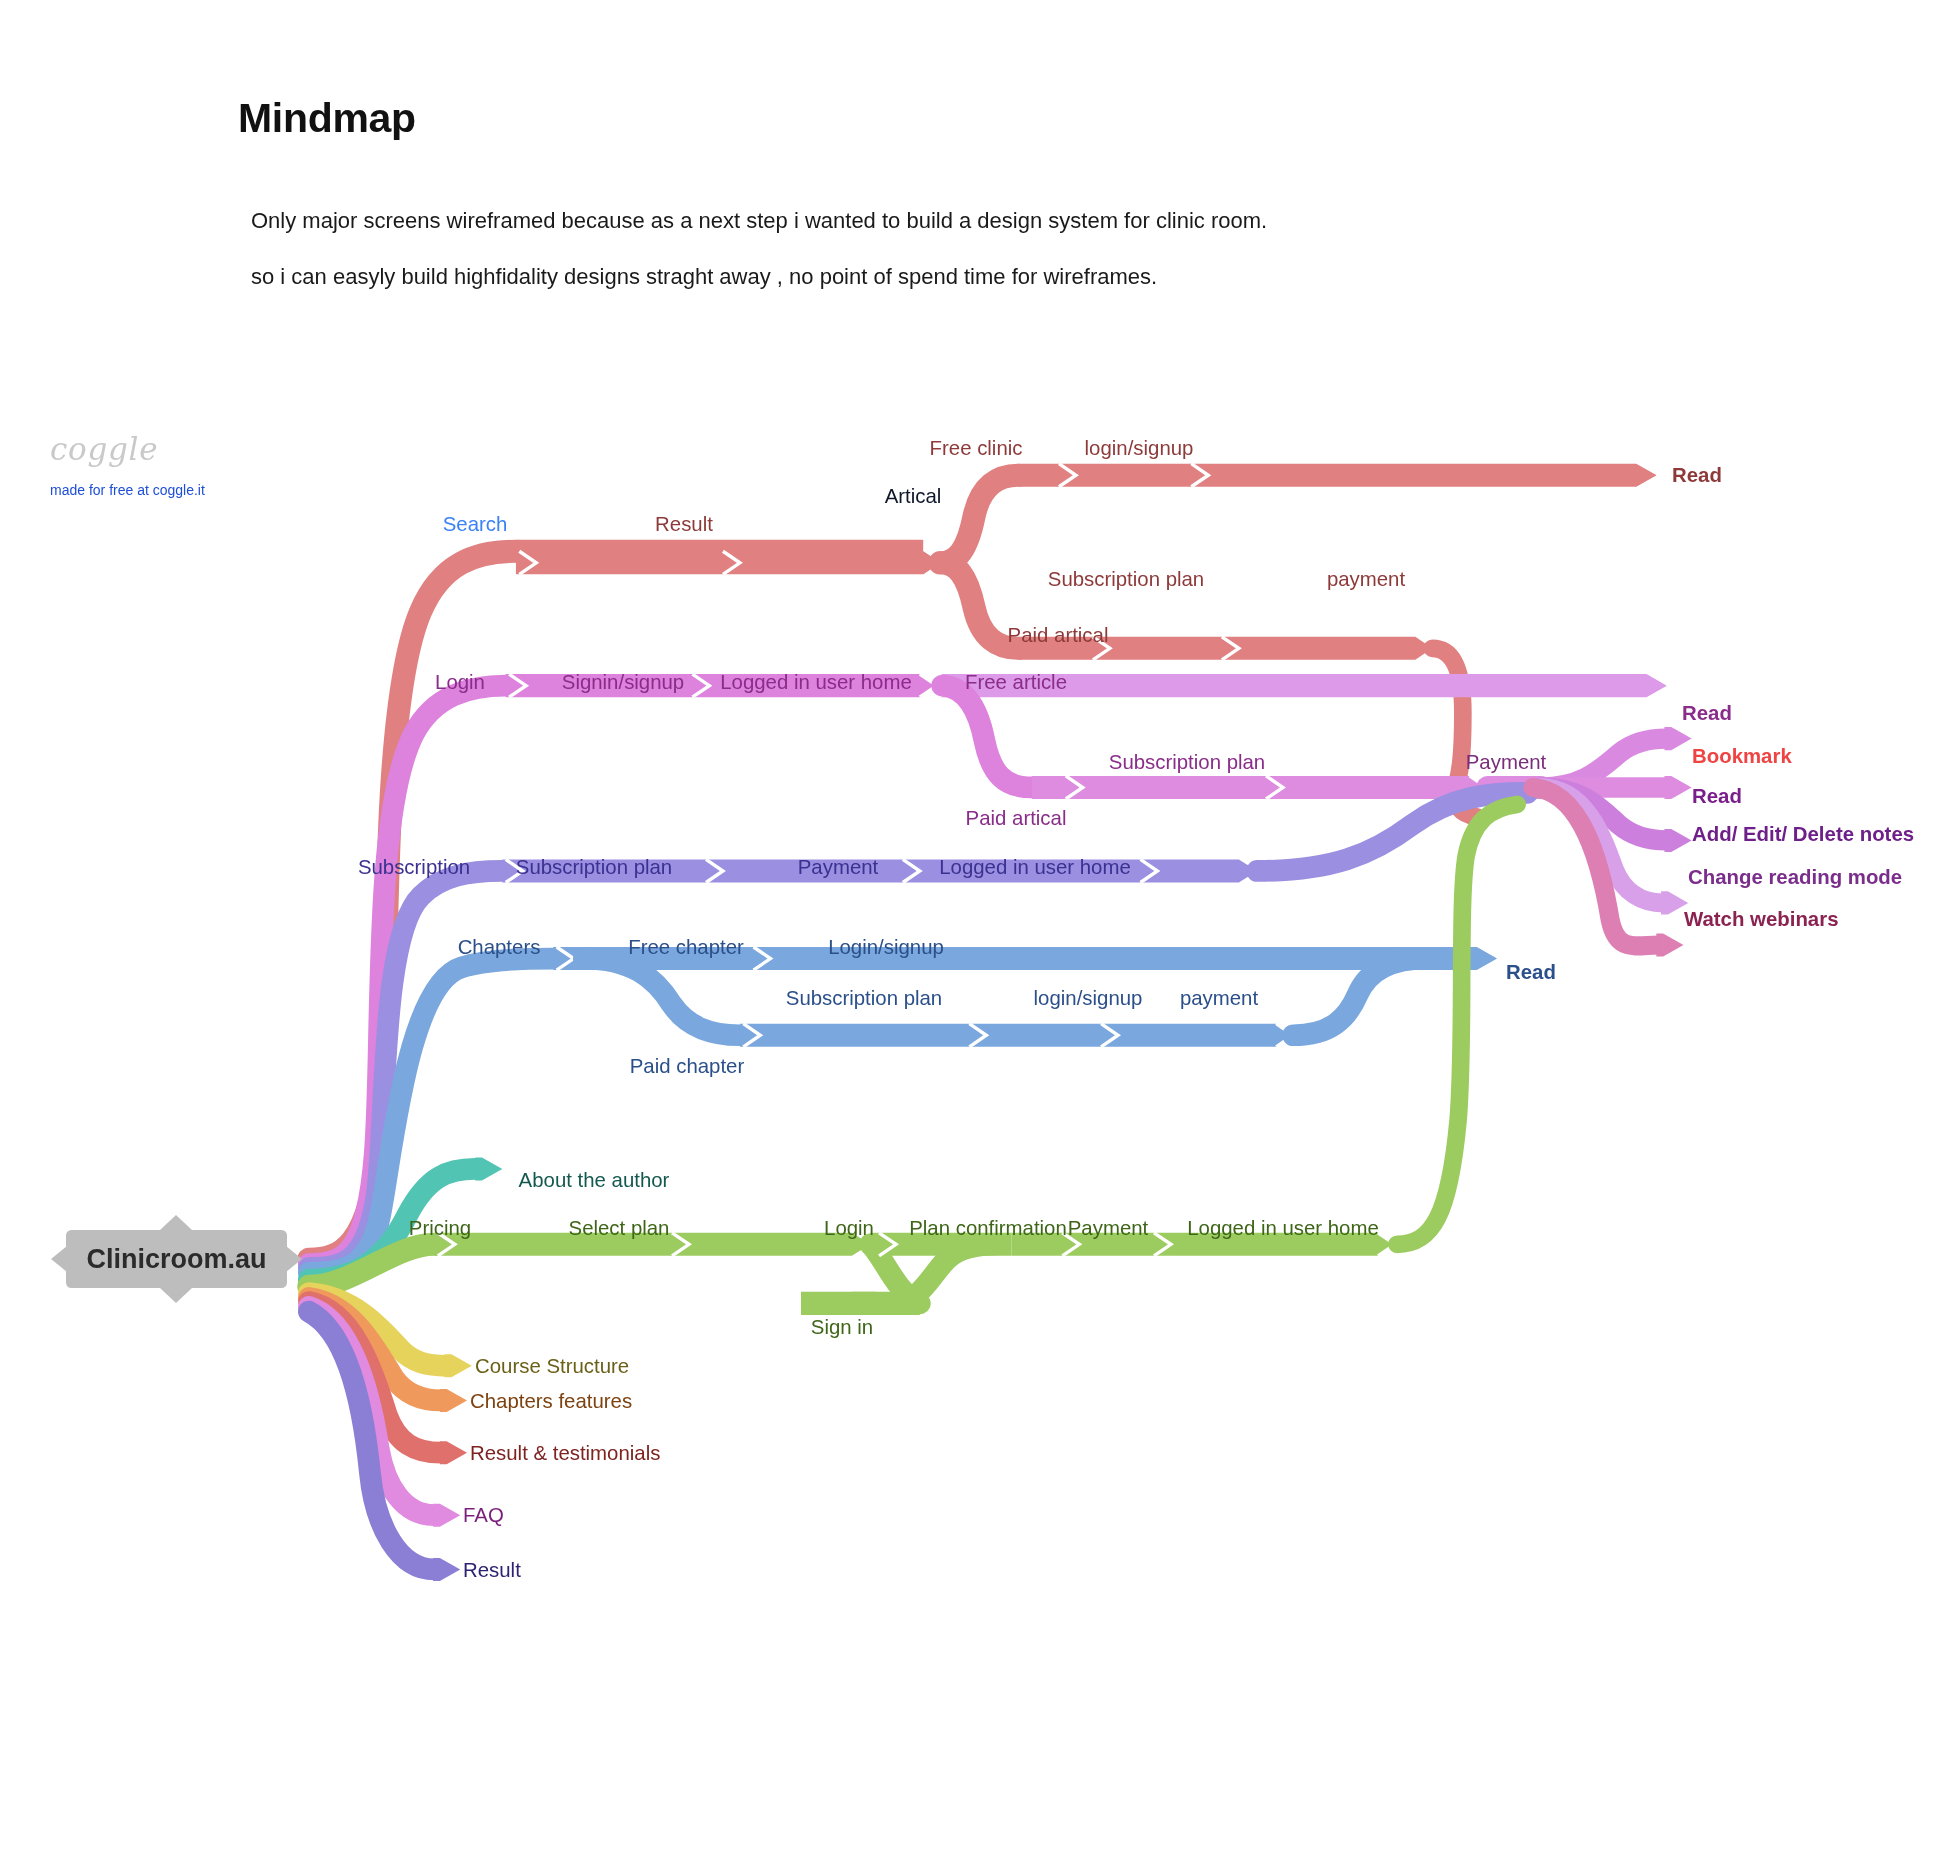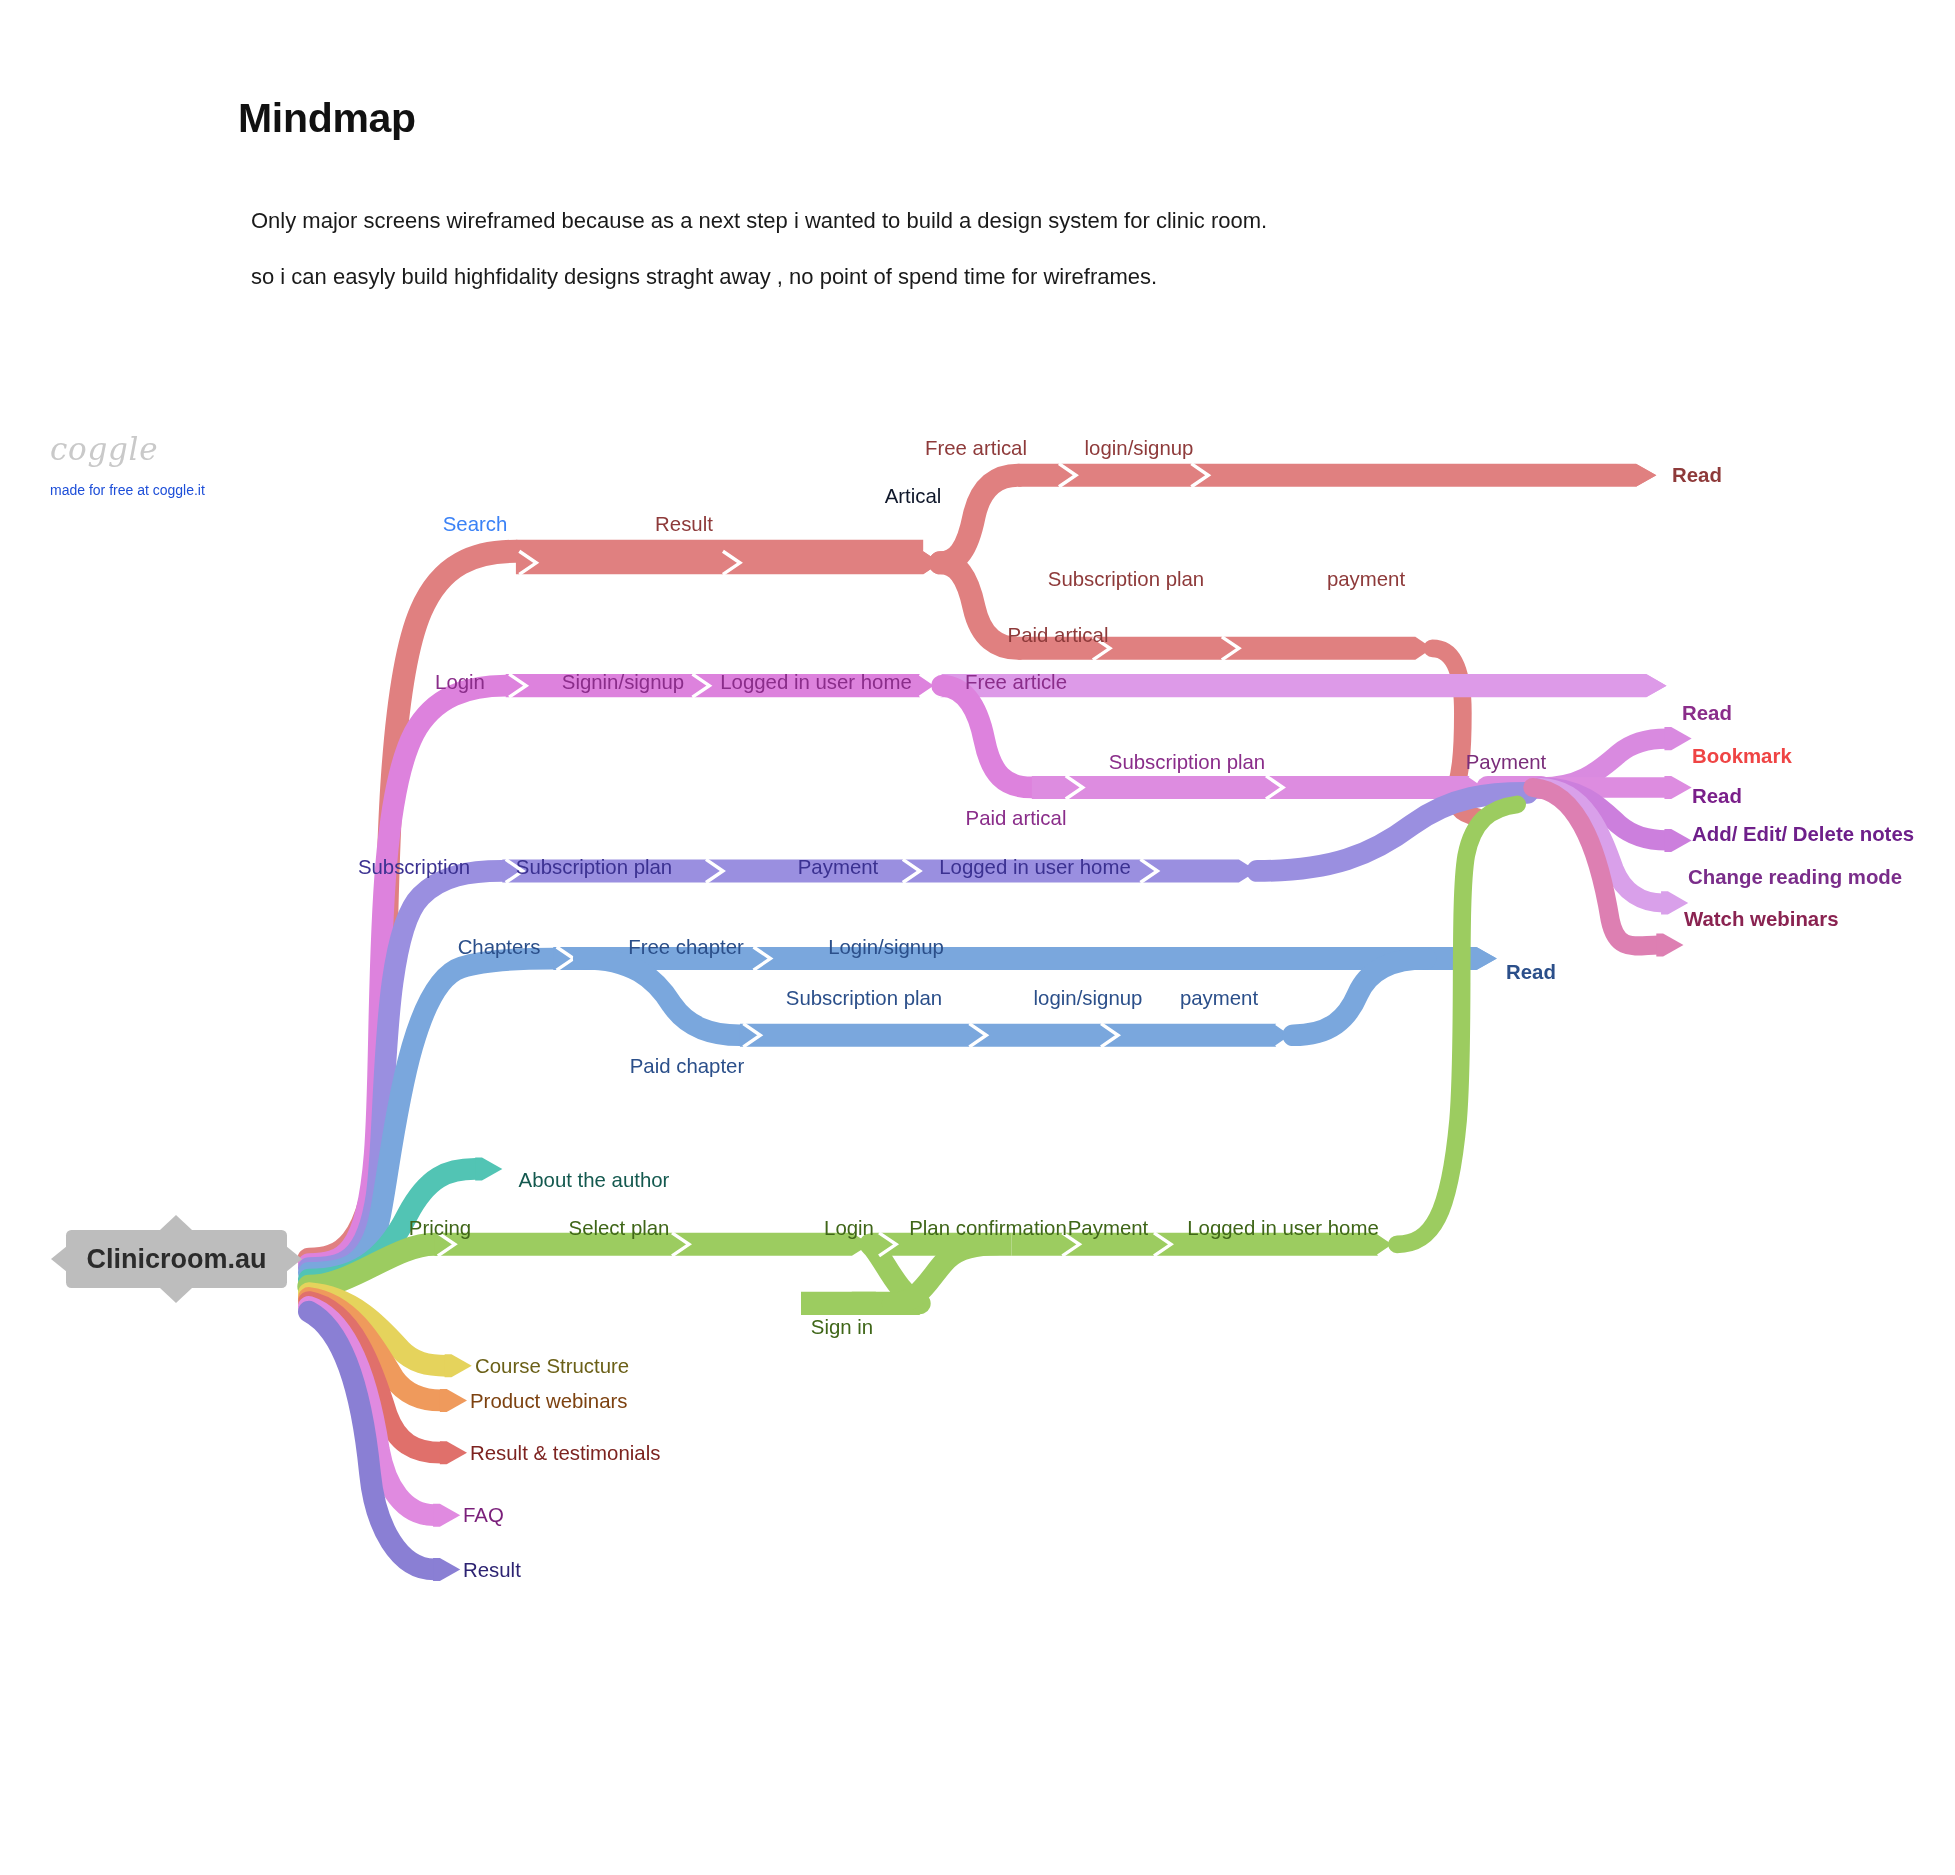--- a/index.html
+++ b/index.html
@@ -208,21 +208,21 @@
   <div class="pt" id="pt-b"></div>
   <div class="pt" id="pt-l"></div>
   <div class="pt" id="pt-r"></div>
   <div id="root-box"></div>
   <div id="root-text">Clinicroom.au</div>
 </div>
 
 <div class="lbl" style="left:475px;top:536px;color:#3b82f6;">Search</div>
 <div class="lbl" style="left:684px;top:536px;color:#8e3a3a;">Result</div>
 <div class="lbl" style="left:885px;top:508px;color:#0f172a;margin-left:28px;">Artical</div>
-<div class="lbl" style="left:976px;top:460px;color:#8e3a3a;">Free artical</div>
+<div class="lbl" style="left:976px;top:460px;color:#8e3a3a;">Free clinic</div>
 <div class="lbl" style="left:1139px;top:460px;color:#8e3a3a;">login/signup</div>
 <div class="lbl leaf" style="left:1672px;top:475px;color:#8e3a3a;">Read</div>
 <div class="lbl" style="left:1126px;top:591px;color:#8e3a3a;">Subscription plan</div>
 <div class="lbl" style="left:1366px;top:591px;color:#8e3a3a;">payment</div>
 <div class="lbl" style="left:1058px;top:647px;color:#8e3a3a;">Paid artical</div>
 
 <div class="lbl" style="left:460px;top:694px;color:#8a2d8a;">Login</div>
 <div class="lbl" style="left:623px;top:694px;color:#8a2d8a;">Signin/signup</div>
 <div class="lbl" style="left:816px;top:694px;color:#8a2d8a;">Logged in user home</div>
 <div class="lbl" style="left:1016px;top:694px;color:#8a2d8a;">Free article</div>
@@ -254,17 +254,17 @@
 <div class="lbl" style="left:594px;top:1192px;color:#14594f;">About the author</div>
 <div class="lbl" style="left:440px;top:1240px;color:#3f6618;">Pricing</div>
 <div class="lbl" style="left:619px;top:1240px;color:#3f6618;">Select plan</div>
 <div class="lbl" style="left:849px;top:1240px;color:#3f6618;">Login</div>
 <div class="lbl" style="left:988px;top:1240px;color:#3f6618;">Plan confirmation</div>
 <div class="lbl" style="left:1108px;top:1240px;color:#3f6618;">Payment</div>
 <div class="lbl" style="left:1283px;top:1240px;color:#3f6618;">Logged in user home</div>
 <div class="lbl" style="left:842px;top:1339px;color:#3f6618;">Sign in</div>
 
 <div class="lbl leaf" style="left:475px;top:1366px;color:#6b6018;font-weight:400;">Course Structure</div>
-<div class="lbl leaf" style="left:470px;top:1401px;color:#7d4210;font-weight:400;">Product webinars</div>
+<div class="lbl leaf" style="left:470px;top:1401px;color:#7d4210;font-weight:400;">Chapters features</div>
 <div class="lbl leaf" style="left:470px;top:1453px;color:#7d2320;font-weight:400;">Result &amp; testimonials</div>
 <div class="lbl leaf" style="left:463px;top:1515px;color:#7a1f7a;font-weight:400;">FAQ</div>
 <div class="lbl leaf" style="left:463px;top:1570px;color:#2d2372;font-weight:400;">Result</div>
 
 
 </body></html>

